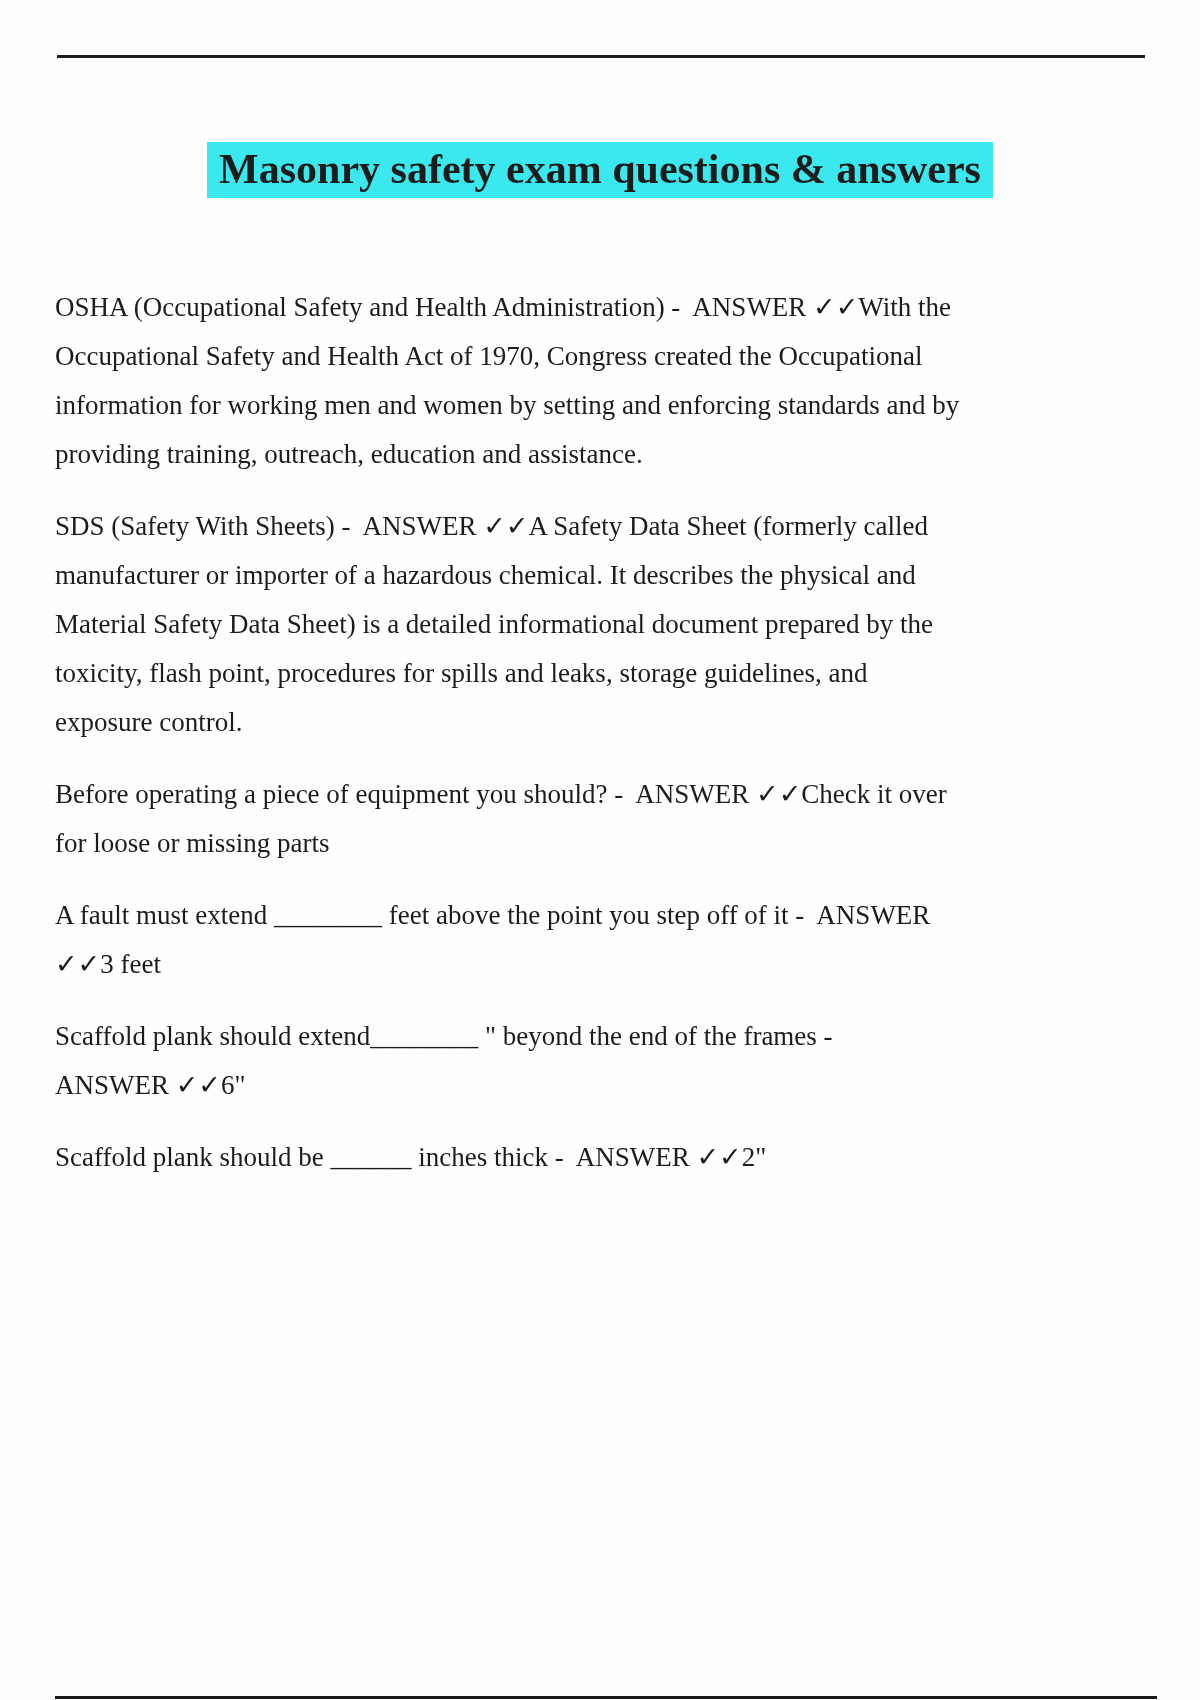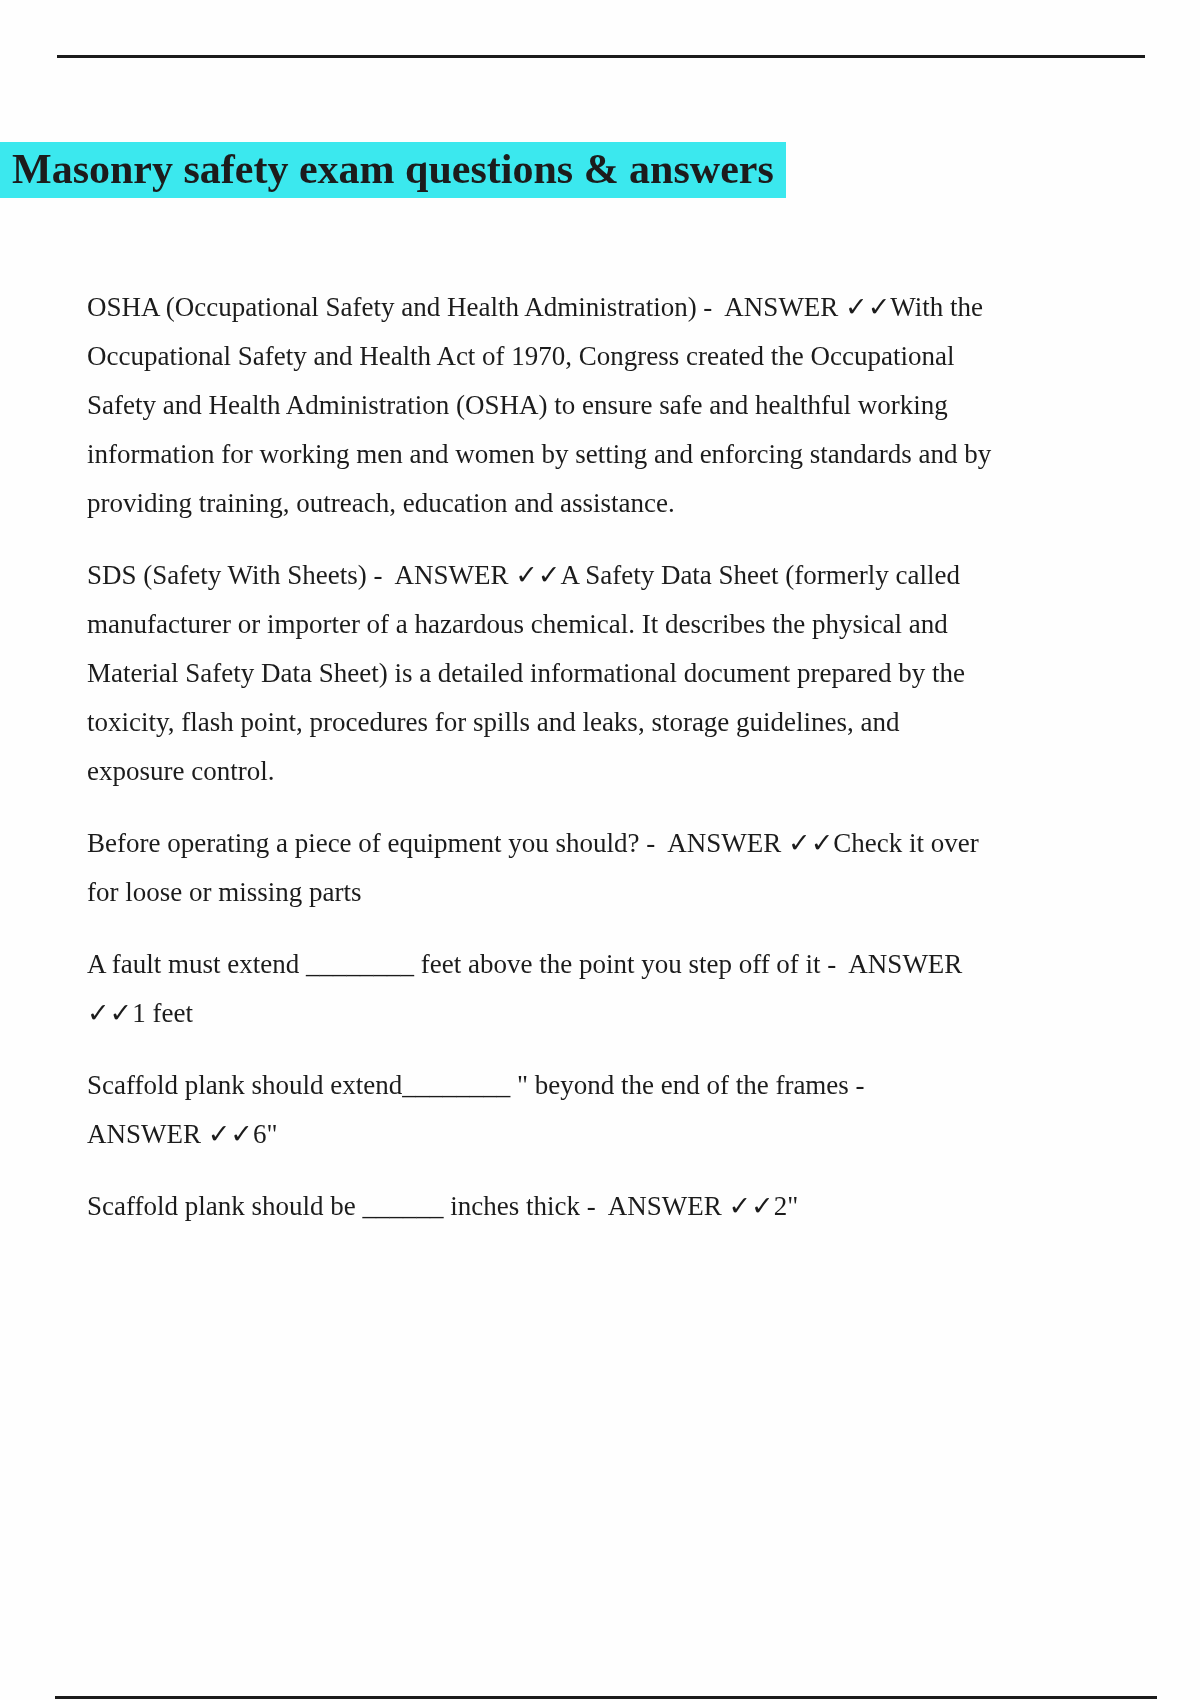--- a/index.html
+++ b/index.html
@@ -14,32 +14,33 @@
   .rule {
     position:absolute;
     height:3px;
     background:#1b1b1b;
   }
   .rule-top  { left:57px;  top:55px;   width:1088px; }
   .rule-bottom { left:55px; top:1696px; width:1102px; }
   .title-row {
     margin:0;
     padding-top:142px;
+    text-align:center;
   }
   .title-highlight {
     display:inline-block;
     font-size:42px;
     font-weight:bold;
     line-height:52px;
     padding:1px 12px 3px 12px;
     background:#3be8ee;
     white-space:pre;
   }
   .body {
-    margin:85px 0 0 87px;
+    margin:85px 0 0 55px;
     width:900px;
   }
   .body p {
     margin:0 0 23px 0;
     font-size:27px;
   }
   .qa-line {
     line-height:49px;
     white-space:pre;   
   }
@@ -53,41 +54,40 @@
 
   <div class="title-row">
     <span class="title-highlight" style="background: rgb(59, 232, 238);">Masonry safety exam questions &amp; answers</span>
   </div>
 
   <div class="body">
 
     <p>
       <span class="qa-line" style="display:block">OSHA (Occupational Safety and Health Administration) -  ANSWER ✓✓With the</span>
       <span class="qa-line" style="display:block">Occupational Safety and Health Act of 1970, Congress created the Occupational</span>
-      <span class="qa-line" style="display:block">Safety and Health Administration (OSHA) to ensure safe and healthful working</span>
       <span class="qa-line" style="display:block">information for working men and women by setting and enforcing standards and by</span>
       <span class="qa-line" style="display:block">providing training, outreach, education and assistance.</span>
     </p>
 
     <p>
       <span class="qa-line" style="display:block">SDS (Safety With Sheets) -  ANSWER ✓✓A Safety Data Sheet (formerly called</span>
       <span class="qa-line" style="display:block">manufacturer or importer of a hazardous chemical. It describes the physical and</span>
       <span class="qa-line" style="display:block">Material Safety Data Sheet) is a detailed informational document prepared by the</span>
       <span class="qa-line" style="display:block">toxicity, flash point, procedures for spills and leaks, storage guidelines, and</span>
       <span class="qa-line" style="display:block">exposure control.</span>
     </p>
 
     <p>
       <span class="qa-line" style="display:block">Before operating a piece of equipment you should? -  ANSWER ✓✓Check it over</span>
       <span class="qa-line" style="display:block">for loose or missing parts</span>
     </p>
 
     <p>
       <span class="qa-line" style="display:block">A fault must extend ________ feet above the point you step off of it -  ANSWER</span>
-      <span class="qa-line" style="display:block">✓✓1 feet</span>
+      <span class="qa-line" style="display:block">✓✓3 feet</span>
     </p>
 
     <p>
       <span class="qa-line" style="display:block">Scaffold plank should extend________ " beyond the end of the frames -</span>
       <span class="qa-line" style="display:block">ANSWER ✓✓6"</span>
     </p>
 
 
     <p>
       <span class="qa-line" style="display:block">Scaffold plank should be ______ inches thick -  ANSWER ✓✓2"</span>

